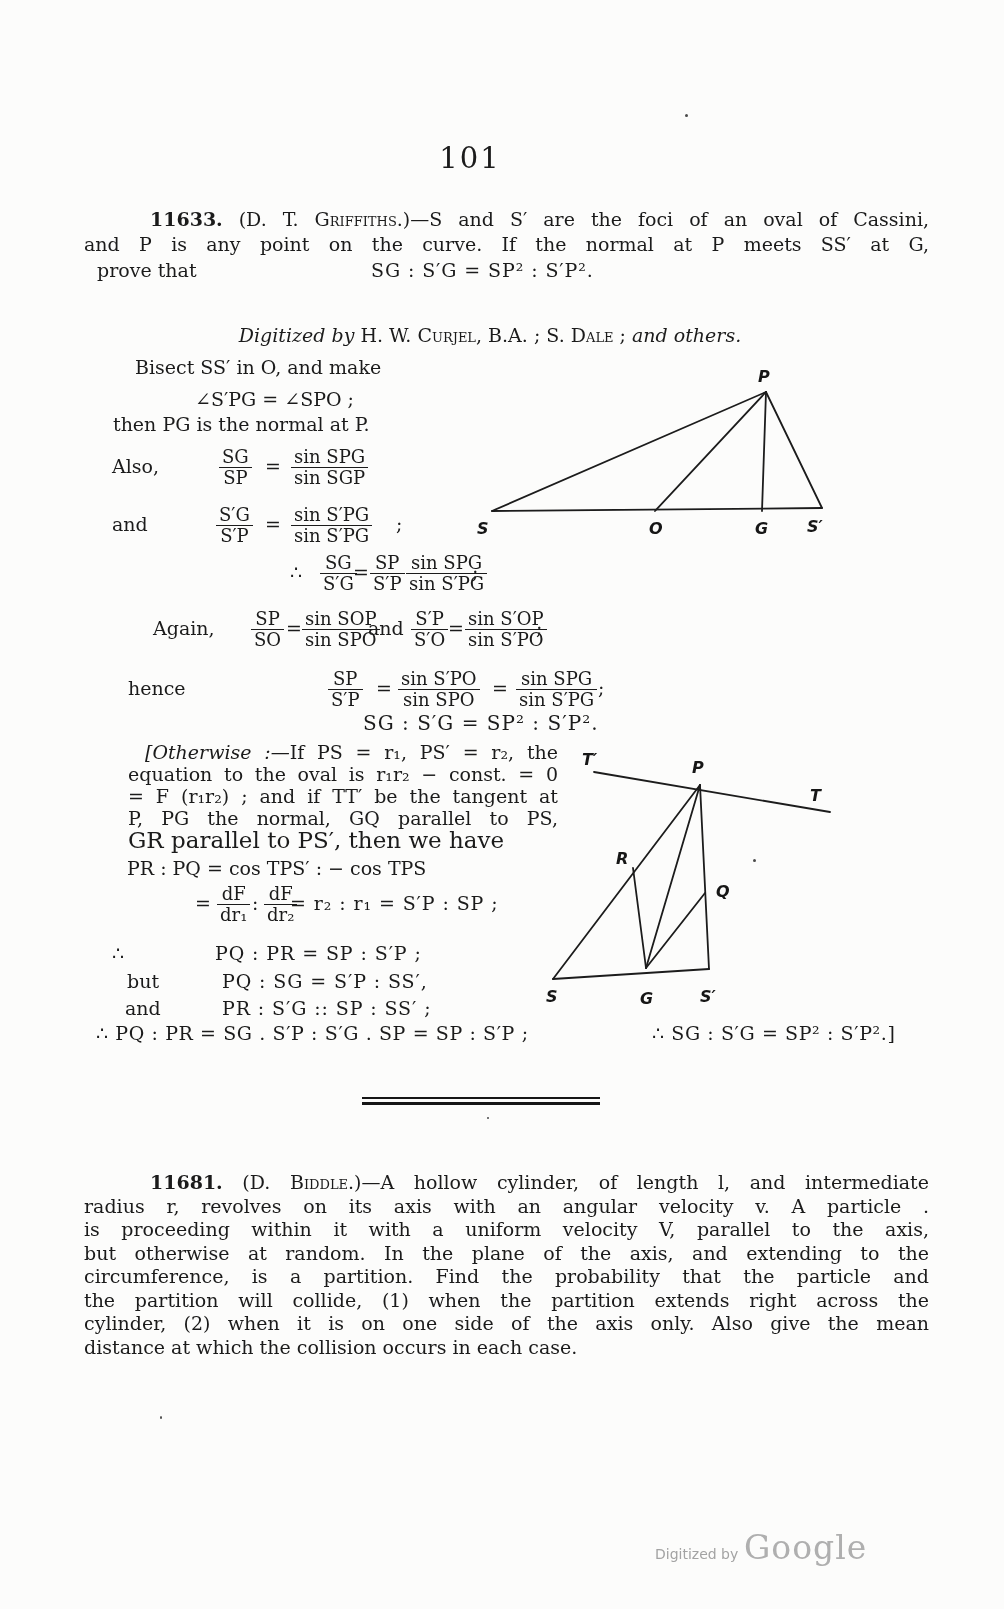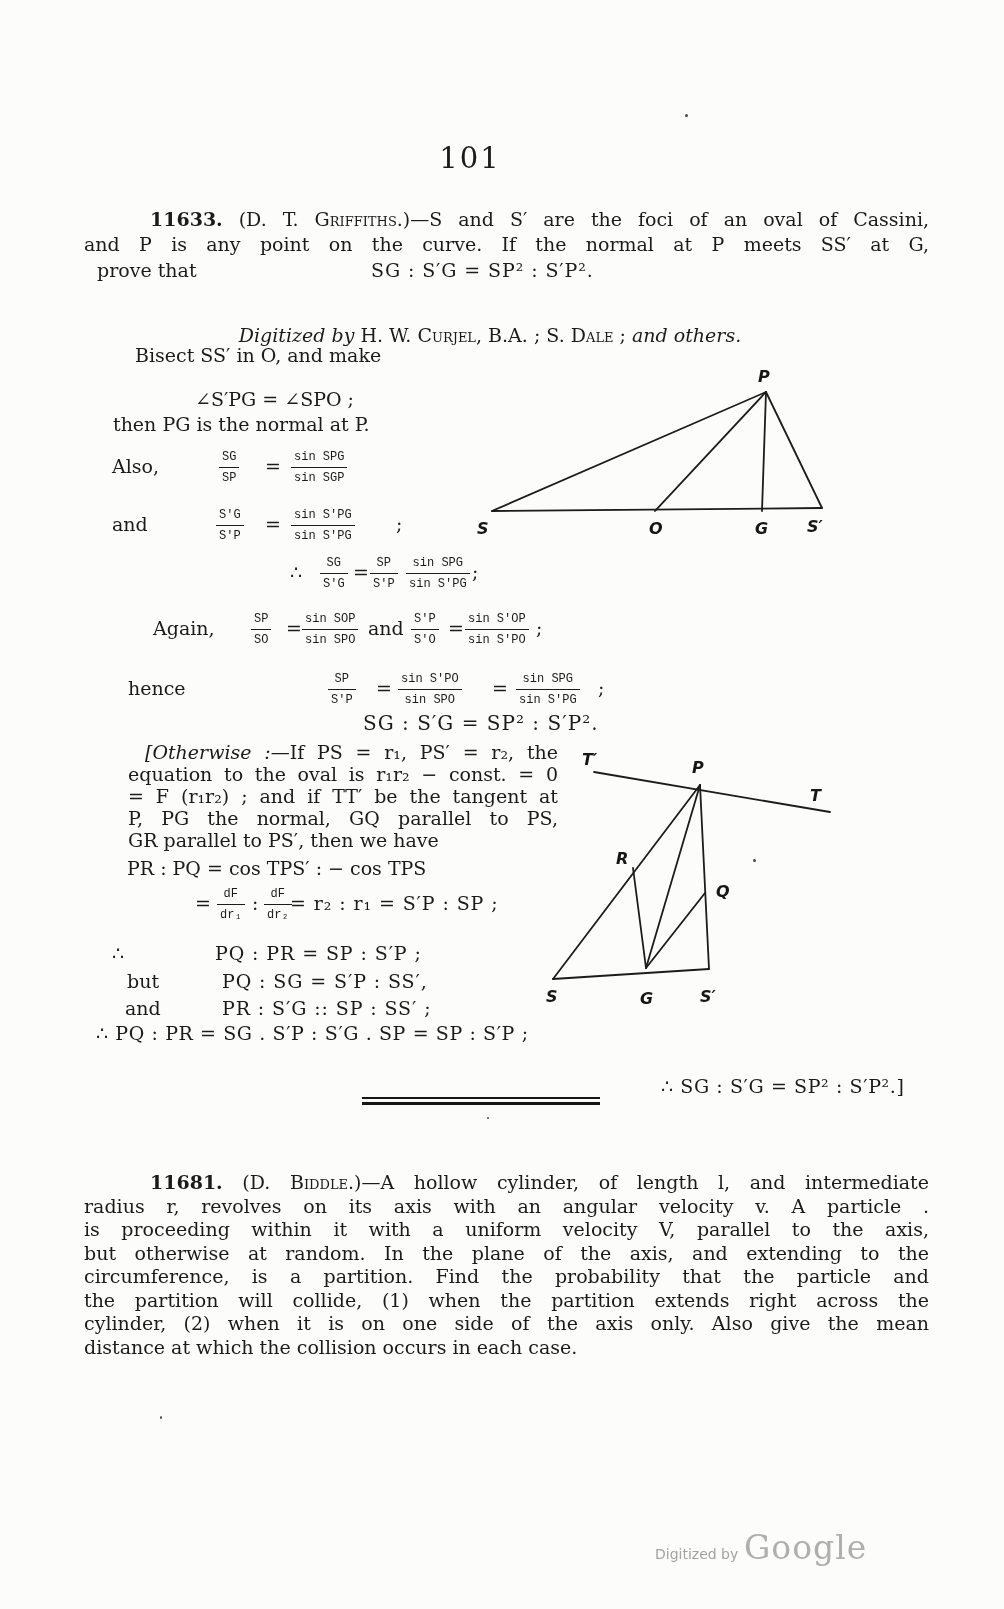--- a/index.html
+++ b/index.html
@@ -13,21 +13,21 @@
   .line{font-size:19px;line-height:24px;}
   .j{text-align:justify;text-align-last:justify;}
   .center{text-align:center;}
   .sc{font-variant:small-caps;}
   i{font-style:italic;}
   b{font-weight:bold;}
   .ls1{letter-spacing:0.9px;}
   .pageno{font-size:29px;letter-spacing:2px;text-align:center;line-height:32px;}
   .eqt{font-size:19px;line-height:20px;white-space:pre;}
   .frac{display:inline-block;text-align:center;vertical-align:middle;}
-  .frac .num,.frac .den{display:block;font-size:12px;line-height:20px;padding:0 3px;white-space:pre;font-family:Liberation Mono, monospace;}
+  .frac .num,.frac .den{display:block;font-size:18px;line-height:20px;padding:0 3px;white-space:pre;}
   .frac .den{border-top:1.6px solid #1b1b1b;}
   .rule{background:#161616;}
   .flab{font-family:"DejaVu Sans","Liberation Sans",sans-serif;font-style:italic;font-weight:bold;font-size:16px;}
   .wm-pre{font-family:"DejaVu Sans","Liberation Sans",sans-serif;font-size:14px;color:#a3a3a3;}
   .wm-logo{font-family:"DejaVu Serif","Liberation Serif",serif;font-size:33px;color:#afafaf;letter-spacing:1px;}
   .speck{background:#4a4a4a;border-radius:50%;}
   svg line, svg polyline{stroke:#1c1c1c;stroke-width:1.8;fill:none;stroke-linecap:round;}
   svg text{fill:#161616;}
 </style>
 </head>
@@ -37,21 +37,21 @@
 
   <div class="abs pageno" style="left:0;top:142px;width:940px;">101</div>
 
   <div class="abs line j" style="left:84px;top:207px;width:845px;text-indent:66px;"><b>11633.</b> <span class="sc">(D. T. Griffiths.)</span><span>—S and S′ are the foci of an oval of Cassini,</span></div>
   <div class="abs line j" style="left:84px;top:232px;width:845px;">and P is any point on the curve.  If the normal at P meets SS′ at G,</div>
   <span class="abs line" style="left:97px;top:258px;">prove that</span>
   <span class="abs line ls1" style="left:371px;top:258px;">SG : S′G = SP² : S′P².</span>
 
   <div class="abs line center" style="left:60px;top:323px;width:860px;"><i>Digitized by</i> <span class="sc">H. W. Curjel, B.A. ;</span> <span class="sc">S. Dale ;</span> <i>and others.</i></div>
 
-  <span class="abs line" style="left:135px;top:343px;">Bisect SS′ in O, and make</span>
+  <span class="abs line" style="left:135px;top:355px;">Bisect SS′ in O, and make</span>
   <span class="abs line" style="left:195px;top:387px;">∠S′PG = ∠SPO ;</span>
   <span class="abs line" style="left:113px;top:412px;">then PG is the normal at P.</span>
 
   <span class="abs eqt" style="left:112px;top:456px;">Also,</span>
   <span class="abs frac" style="left:219px;top:447px;">
       <span class="num">SG</span>
       <span class="den">SP</span>
     </span>
   <span class="abs eqt" style="left:265px;top:456px;">=</span>
   <span class="abs frac" style="left:291px;top:447px;">
@@ -138,21 +138,21 @@
       <span class="den">sin S′PG</span>
     </span>
   <span class="abs eqt" style="left:598px;top:678px;">;</span>
 
   <span class="abs" style="left:363px;top:712px;font-size:20px;letter-spacing:1px;line-height:22px;">SG : S′G = SP² : S′P².</span>
 
   <div class="abs j" style="left:128px;top:741px;width:430px;text-indent:17px;font-size:19px;line-height:22px;"><i>[Otherwise :—</i><span>If PS = r₁,  PS′ = r₂, the</span></div>
   <div class="abs j" style="left:128px;top:763px;width:430px;font-size:19px;line-height:22px;">equation to the oval is r₁r₂ − const. = 0</div>
   <div class="abs j" style="left:128px;top:785px;width:430px;font-size:19px;line-height:22px;">= F (r₁r₂) ; and if TT′ be the tangent at</div>
   <div class="abs j" style="left:128px;top:807px;width:430px;font-size:19px;line-height:22px;">P, PG the normal, GQ parallel to PS,</div>
-  <div class="abs" style="left:128px;top:829px;font-size:19px;line-height:22px;">GR parallel to PS′, then we have</div>
+  <div class="abs" style="left:128px;top:829px;font-size:23px;line-height:22px;">GR parallel to PS′, then we have</div>
 
   <span class="abs line" style="left:127px;top:856px;">PR : PQ = cos TPS′ : − cos TPS</span>
 
   <span class="abs eqt" style="left:195px;top:893px;">=</span>
   <span class="abs frac" style="left:217px;top:884px;">
       <span class="num">dF</span>
       <span class="den">dr₁</span>
     </span>
   <span class="abs eqt" style="left:252px;top:893px;">:</span>
   <span class="abs frac" style="left:264px;top:884px;">
@@ -164,21 +164,21 @@
   <span class="abs line" style="left:112px;top:941px;">∴</span>
   <span class="abs line ls1" style="left:215px;top:941px;">PQ : PR = SP : S′P ;</span>
 
   <span class="abs line" style="left:127px;top:969px;">but</span>
   <span class="abs line ls1" style="left:222px;top:969px;">PQ : SG = S′P : SS′,</span>
 
   <span class="abs line" style="left:125px;top:996px;">and</span>
   <span class="abs line ls1" style="left:222px;top:996px;">PR : S′G :: SP : SS′ ;</span>
 
   <span class="abs line" style="left:96px;top:1021px;letter-spacing:0.6px;">∴ PQ : PR = SG . S′P : S′G . SP = SP : S′P ;</span>
-  <span class="abs line" style="left:652px;top:1074px;letter-spacing:0.6px;margin-left:9px;">∴ SG : S′G = SP² : S′P².]</span>
+  <span class="abs line" style="left:652px;top:1021px;letter-spacing:0.6px;">∴ SG : S′G = SP² : S′P².]</span>
 
   <svg class="abs" style="left:540px;top:745px;" width="320" height="268" viewBox="0 0 320 268">
     <line x1="54" y1="27" x2="290" y2="67"></line>
     <line x1="13" y1="234" x2="160" y2="40"></line>
     <line x1="160" y1="40" x2="106" y2="223"></line>
     <line x1="160" y1="40" x2="169" y2="224"></line>
     <line x1="106" y1="223" x2="93" y2="123"></line>
     <line x1="106" y1="223" x2="165" y2="148"></line>
     <line x1="13" y1="234" x2="169" y2="224"></line>
     <text class="flab" x="42" y="20">T′</text>

